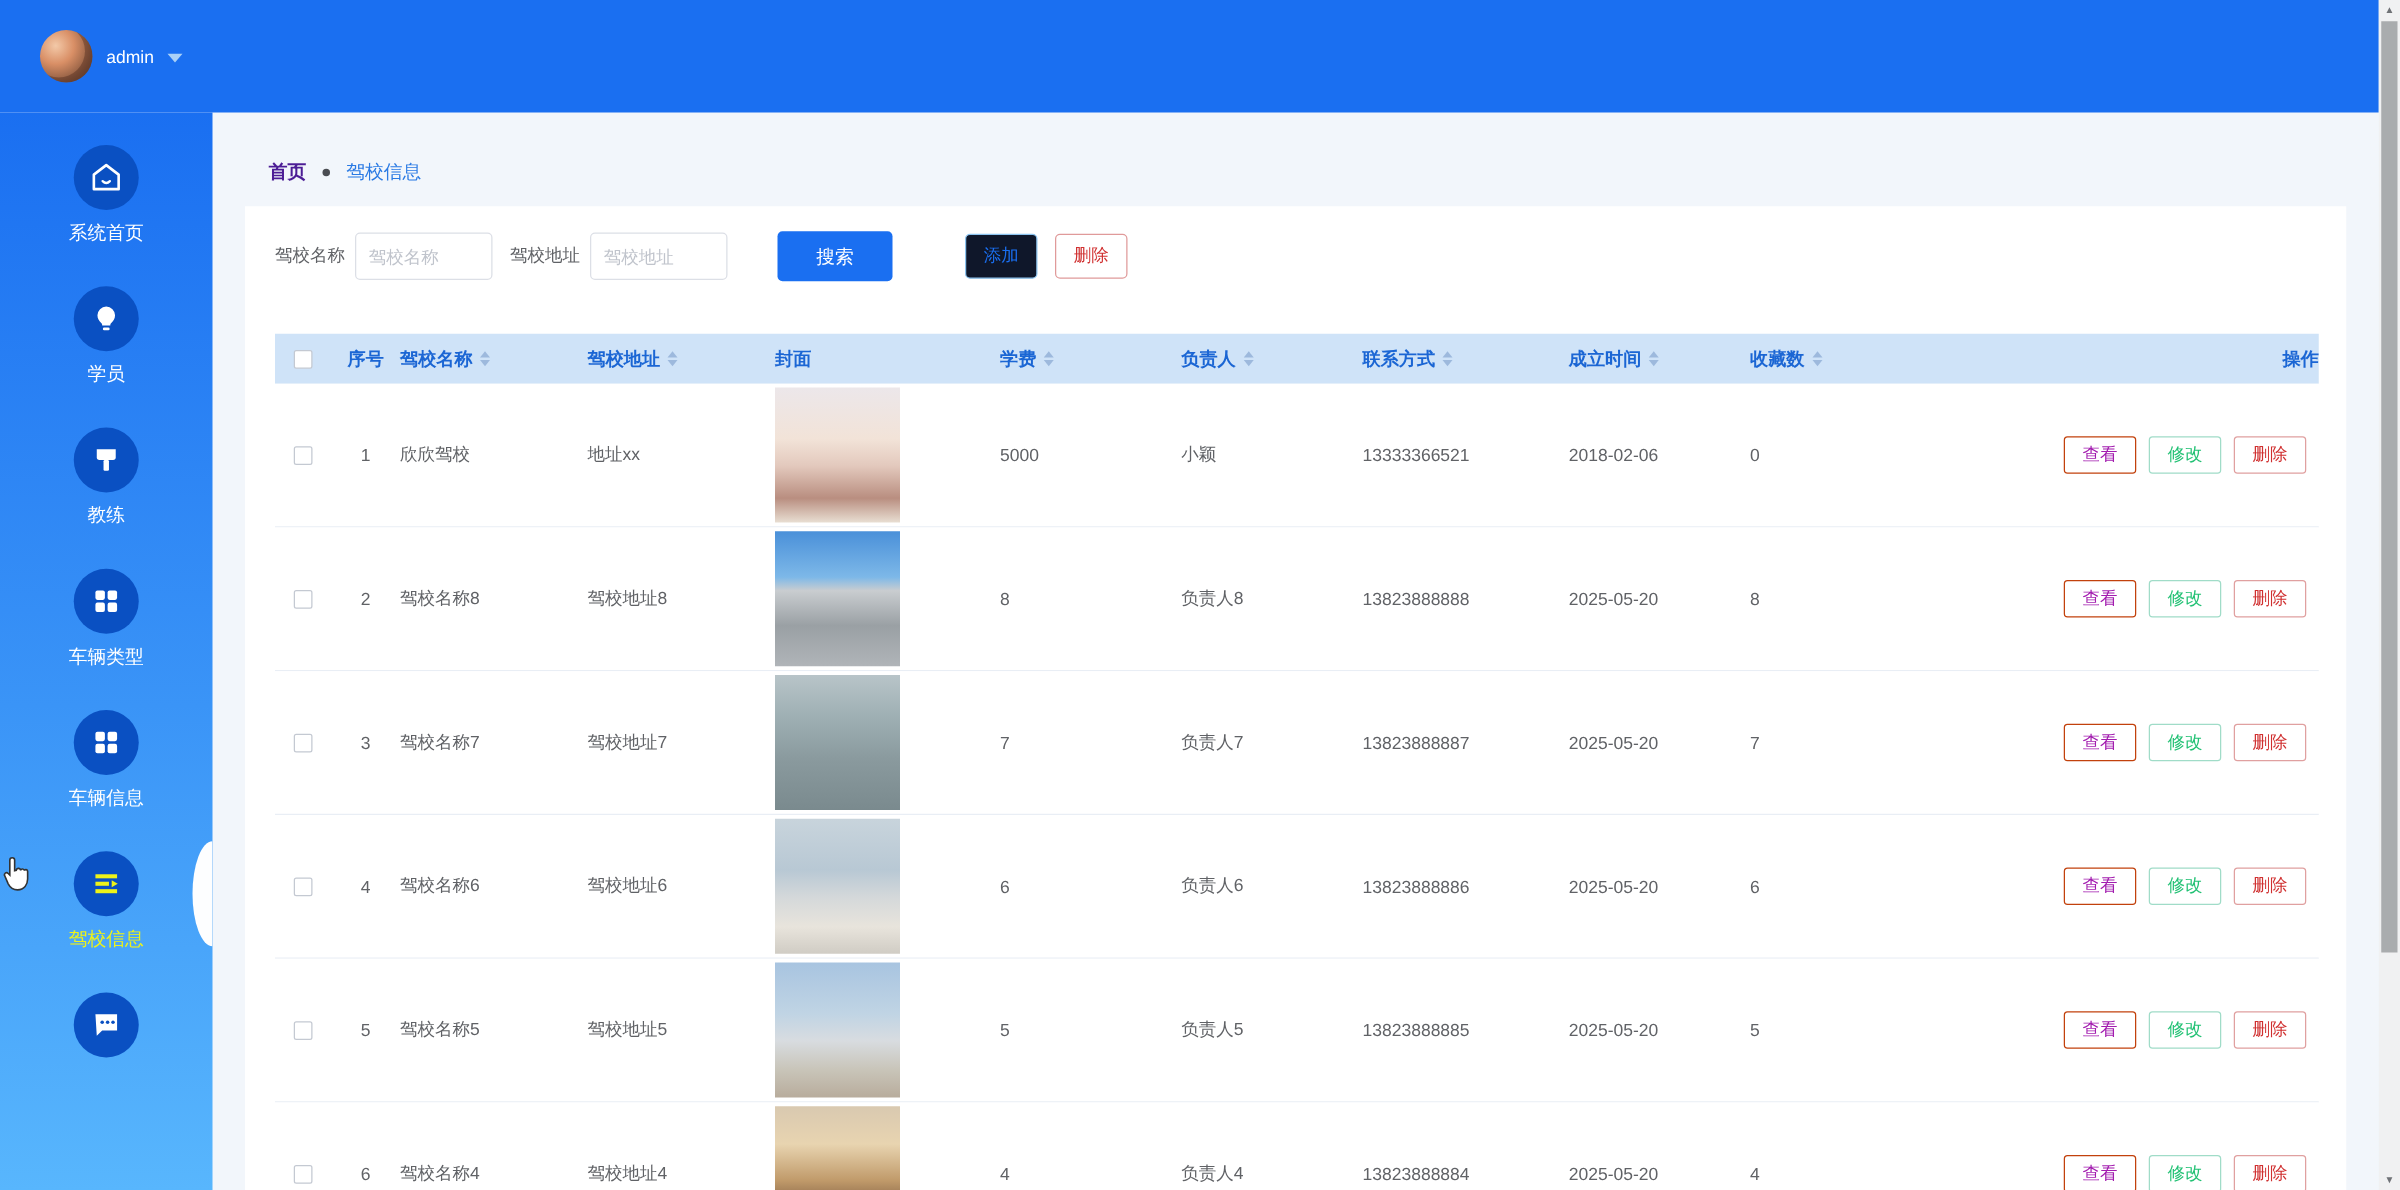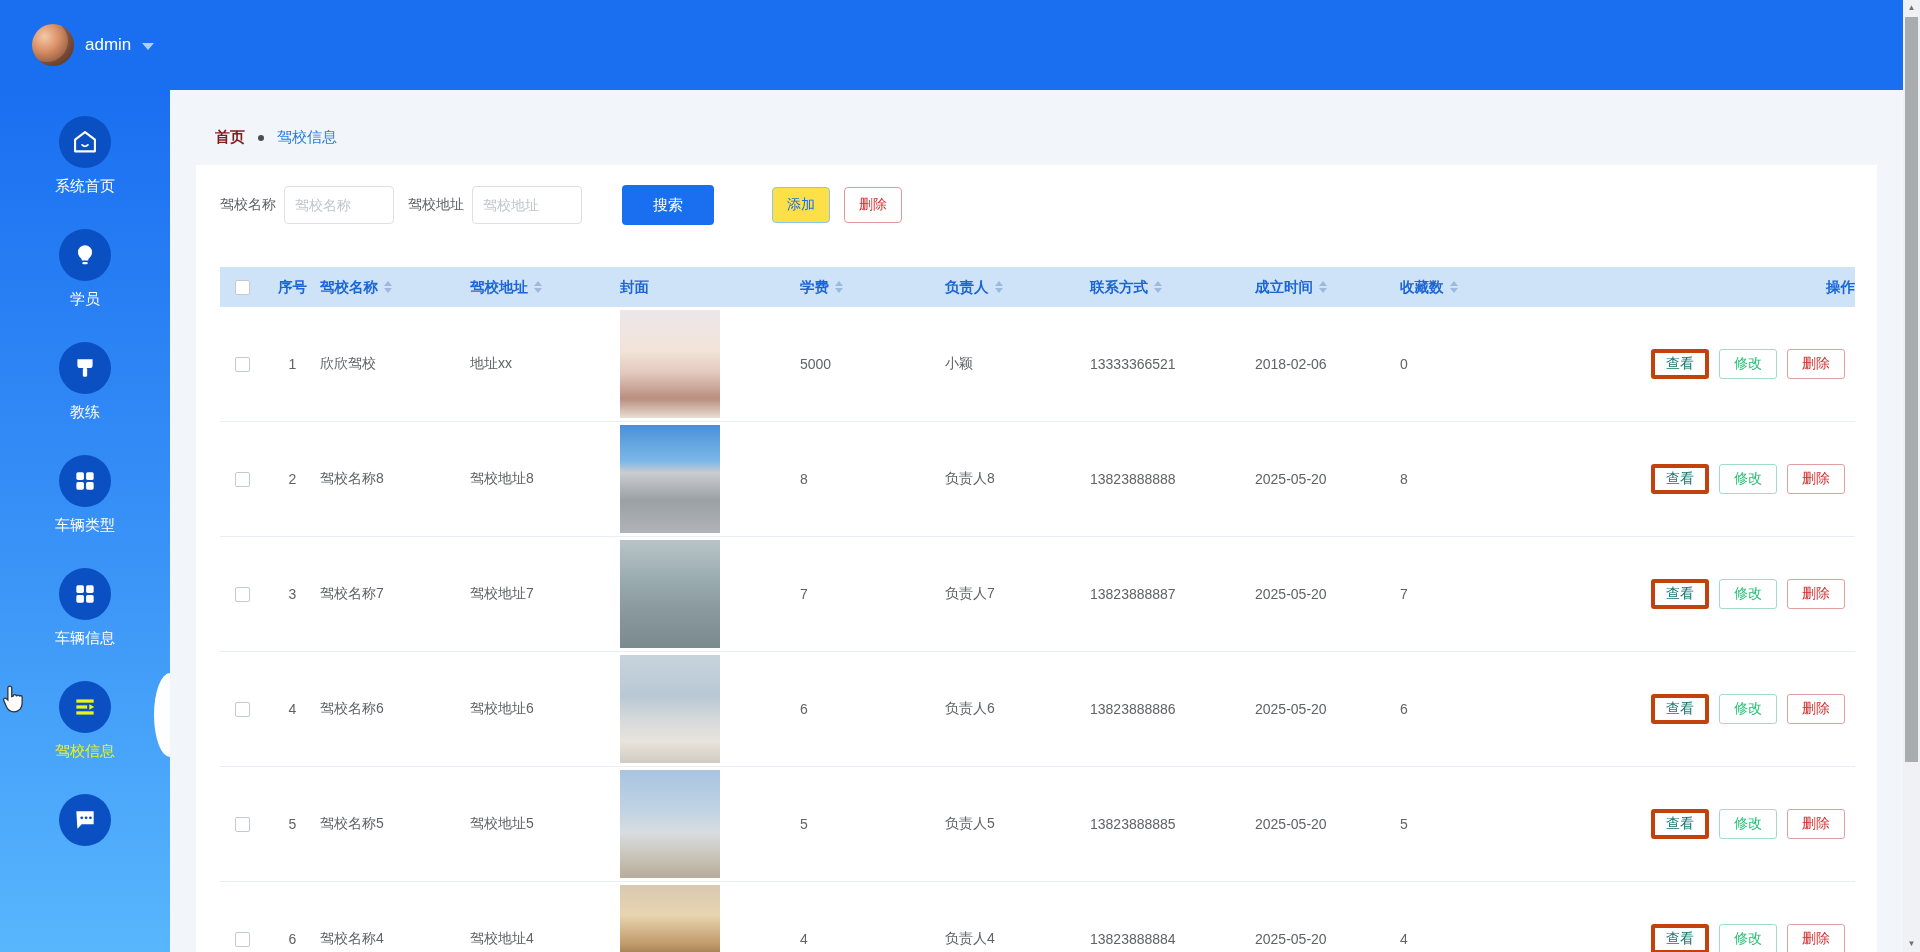--- a/index.html
+++ b/index.html
@@ -5,50 +5,50 @@
   * { margin:0; padding:0; box-sizing:border-box; }
   html,body { width:1920px; height:952px; overflow:hidden; font-family:"Liberation Sans","DejaVu Sans",sans-serif; background:#f2f6fb; position:relative; }
 
   
   .topbar { position:absolute; left:0; top:0; width:1903px; height:90px; background:#1a6ff1; display:flex; align-items:center; justify-content:space-between; padding:0 36px 0 32px; z-index:5; }
   .app-title { color:#fff; font-size:27px; font-weight:bold; letter-spacing:1px; }
   .userbox { display:flex; align-items:center; gap:11px; }
   .avatar { width:42px; height:42px; border-radius:50%; background:
       radial-gradient(circle at 30% 30%, #f3c9a8 0%, #d98f66 35%, #8b5a40 70%, #5a3a2c 100%);
       box-shadow: inset -6px -4px 0 rgba(60,30,20,.35); }
-  .username { color:#fff; font-size:17px; }
+  .username { color:#fff; font-size:14px; }
   .caret-down { width:0; height:0; border-left:6px solid transparent; border-right:6px solid transparent; border-top:7px solid #a9d0f7; margin-top:2px; }
 
   
   .sidebar { position:absolute; left:0; top:90px; width:170px; height:862px; z-index:4;
       background:linear-gradient(180deg,#1a6ff1 0%, #3a94f7 55%, #58b6fd 100%); padding-top:26px; overflow:hidden; }
   .side-item { position:relative; height:113px; display:flex; flex-direction:column; align-items:center; cursor:pointer; }
   .side-icon { width:52px; height:52px; border-radius:50%; background:#0a50c2; display:flex; align-items:center; justify-content:center; flex:0 0 auto; }
   .side-label { margin-top:9px; color:#fff; font-size:15px; }
   .side-item.hl .side-label { color:#edf319; }
   .bump { position:absolute; right:0; top:0; width:16px; height:58px; background:#fdfeff; border-radius:16px 0 0 16px / 29px 0 0 29px; }
   .side-item.act .bump { top:-8px; height:84px; border-radius:16px 0 0 16px / 42px 0 0 42px; }
 
   
   .main { position:absolute; left:170px; top:90px; width:1733px; height:862px; }
   .breadcrumb { position:absolute; left:45px; top:38px; display:flex; align-items:center; gap:13px; font-size:15px; }
-  .bc-home { color:#7f1d1d; font-weight:bold; }
+  .bc-home { color:#4c1d95; font-weight:bold; }
   .bc-dot { width:6px; height:6px; border-radius:50%; background:#4a4d52; }
   .bc-current { color:#2a7ae4; }
 
   .card { position:absolute; left:26px; top:75px; width:1681px; height:980px; background:#fff; padding:20px 24px; }
 
   
   .search-row { display:flex; align-items:center; height:40px; margin-bottom:42px; }
   .f-label { font-size:14px; color:#606266; margin-right:8px; }
   .f-input { width:110px; height:38px; border:1px solid #dcdfe6; border-radius:4px; padding:0 10px; font-size:14px; color:#606266; font-family:inherit; margin-right:14px; }
   .f-input::placeholder { color:#c0c4cc; }
   .btn { font-family:inherit; cursor:pointer; }
   .btn-search { width:92px; height:40px; background:#1a6ff1; color:#fff; border:none; border-radius:4px; font-size:15px; margin-left:26px; }
-  .btn-add { width:58px; height:36px; background:#fde047; border:1px solid #8cc4f0; color:#1a6ff1; border-radius:4px; font-size:14px; margin-left:58px; }
+  .btn-add { width:58px; height:36px; background:#0f172a; border:1px solid #8cc4f0; color:#1a6ff1; border-radius:4px; font-size:14px; margin-left:58px; }
   .btn-del { width:58px; height:36px; background:#fff; border:1px solid #e09a9a; color:#d03030; border-radius:4px; font-size:14px; margin-left:14px; }
 
   
   .table { width:1635px; }
   .thead { display:flex; align-items:center; background:#cfe3f8; height:40px; }
   .th { display:flex; align-items:center; color:#1b66d4; font-weight:bold; font-size:14.5px; }
   .trow { display:flex; align-items:center; height:115px; border-bottom:1px solid #e9eef5; background:#fff; }
   .td { display:flex; align-items:center; font-size:14px; color:#606266; }
   .c0{width:45px; justify-content:center;} .c1{width:55px; justify-content:center;}
   .c2{width:150px;} .c3{width:150px;} .c4{width:180px;} .c5{width:145px;} .c6{width:145px;}
@@ -60,21 +60,21 @@
 
   .cover { width:100px; height:108px; display:inline-block; }
   .cover-1 { background:linear-gradient(180deg,#ece7ea 0%,#f2e3d8 38%,#e3c9bd 58%,#b98e80 82%,#e8ded2 100%); }
   .cover-2 { background:linear-gradient(180deg,#4a90d9 0%,#7db8e8 34%,#c9cdd0 44%,#9aa0a4 70%,#b0b4b8 100%); }
   .cover-3 { background:linear-gradient(180deg,#b8c4c8 0%,#9fb0b4 30%,#8a9a9e 62%,#7a8a8e 100%); }
   .cover-4 { background:linear-gradient(180deg,#c8d4dc 0%,#b8c8d4 38%,#d4d8da 58%,#e8e4dc 80%,#d0ccc4 100%); }
   .cover-5 { background:linear-gradient(180deg,#a8c4e0 0%,#c0d4e4 38%,#d8dce0 58%,#c8c4b8 80%,#b8ac9c 100%); }
   .cover-6 { background:linear-gradient(180deg,#d9c9b0 0%,#e8d4b0 28%,#c09a6a 55%,#705038 80%,#504038 100%); }
 
   .abtn { width:58px; height:30px; border-radius:3px; background:#fff; font-size:14px; margin-right:10px; font-family:inherit; cursor:pointer; }
-  .a-view { border:4px solid #c2410c; color:#0f766e; }
+  .a-view { border:1px solid #c2410c; color:#a21caf; }
   .a-edit { border:1px solid #a0dcc8; color:#22c174; }
   .a-del  { border:1px solid #e0a0a0; color:#d03030; }
 
   
   .scrollbar { position:absolute; right:0; top:0; width:17px; height:952px; background:#f0f1f2; z-index:20; }
   .sb-up, .sb-down { position:absolute; left:0; width:17px; height:16px; color:#6f7276; font-size:8px; text-align:center; line-height:16px; }
   .sb-up { top:0; } .sb-down { bottom:0; }
   .sb-thumb { position:absolute; left:2px; top:17px; width:13px; height:745px; background:#a9acae; }
 
   

